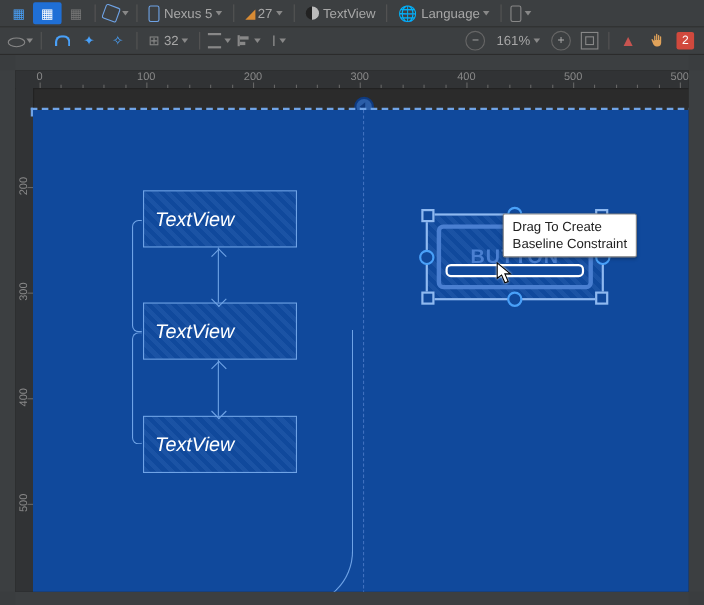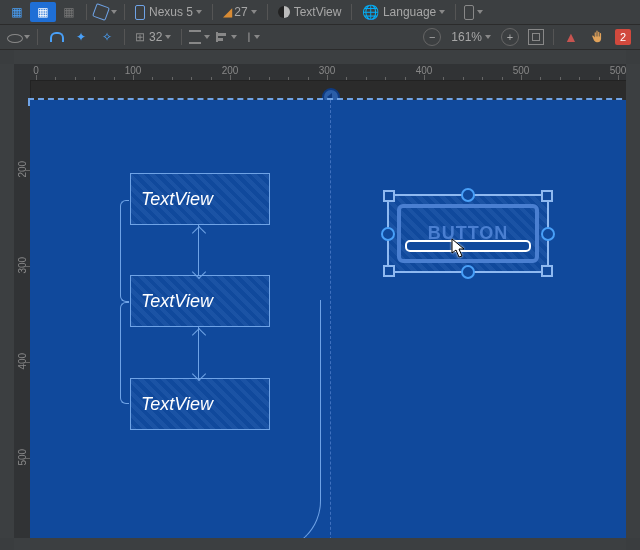--- a/index.html
+++ b/index.html
@@ -444,20 +444,22 @@
           <div class="sel-handle" style="right:-6px;bottom:-6px;"></div>
 
           <div class="sel-dot" style="left:-8px;top:31px;"></div>
           <div class="sel-dot" style="right:-8px;top:31px;"></div>
           <div class="sel-dot" style="left:72px;top:-8px;"></div>
           <div class="sel-dot" style="left:72px;bottom:-8px;"></div>
 
           <div class="baseline" style="top:44px;"></div>
         </div>
 
+        <div class="tooltip" style="left:427px;top:94px;">Drag To Create
+Baseline Constraint</div>
 
         <div class="cursor" style="left:421px;top:138px;">
           <svg width="16" height="20" viewBox="0 0 16 20">
               <path d="M1 1 L1 15 L5 12 L8 19 L11 18 L8 11 L13 11 Z" fill="#fff" stroke="#000" stroke-width="1"></path>
             </svg>
         </div>
       </div>
     </div>
   </div>
 </div>

